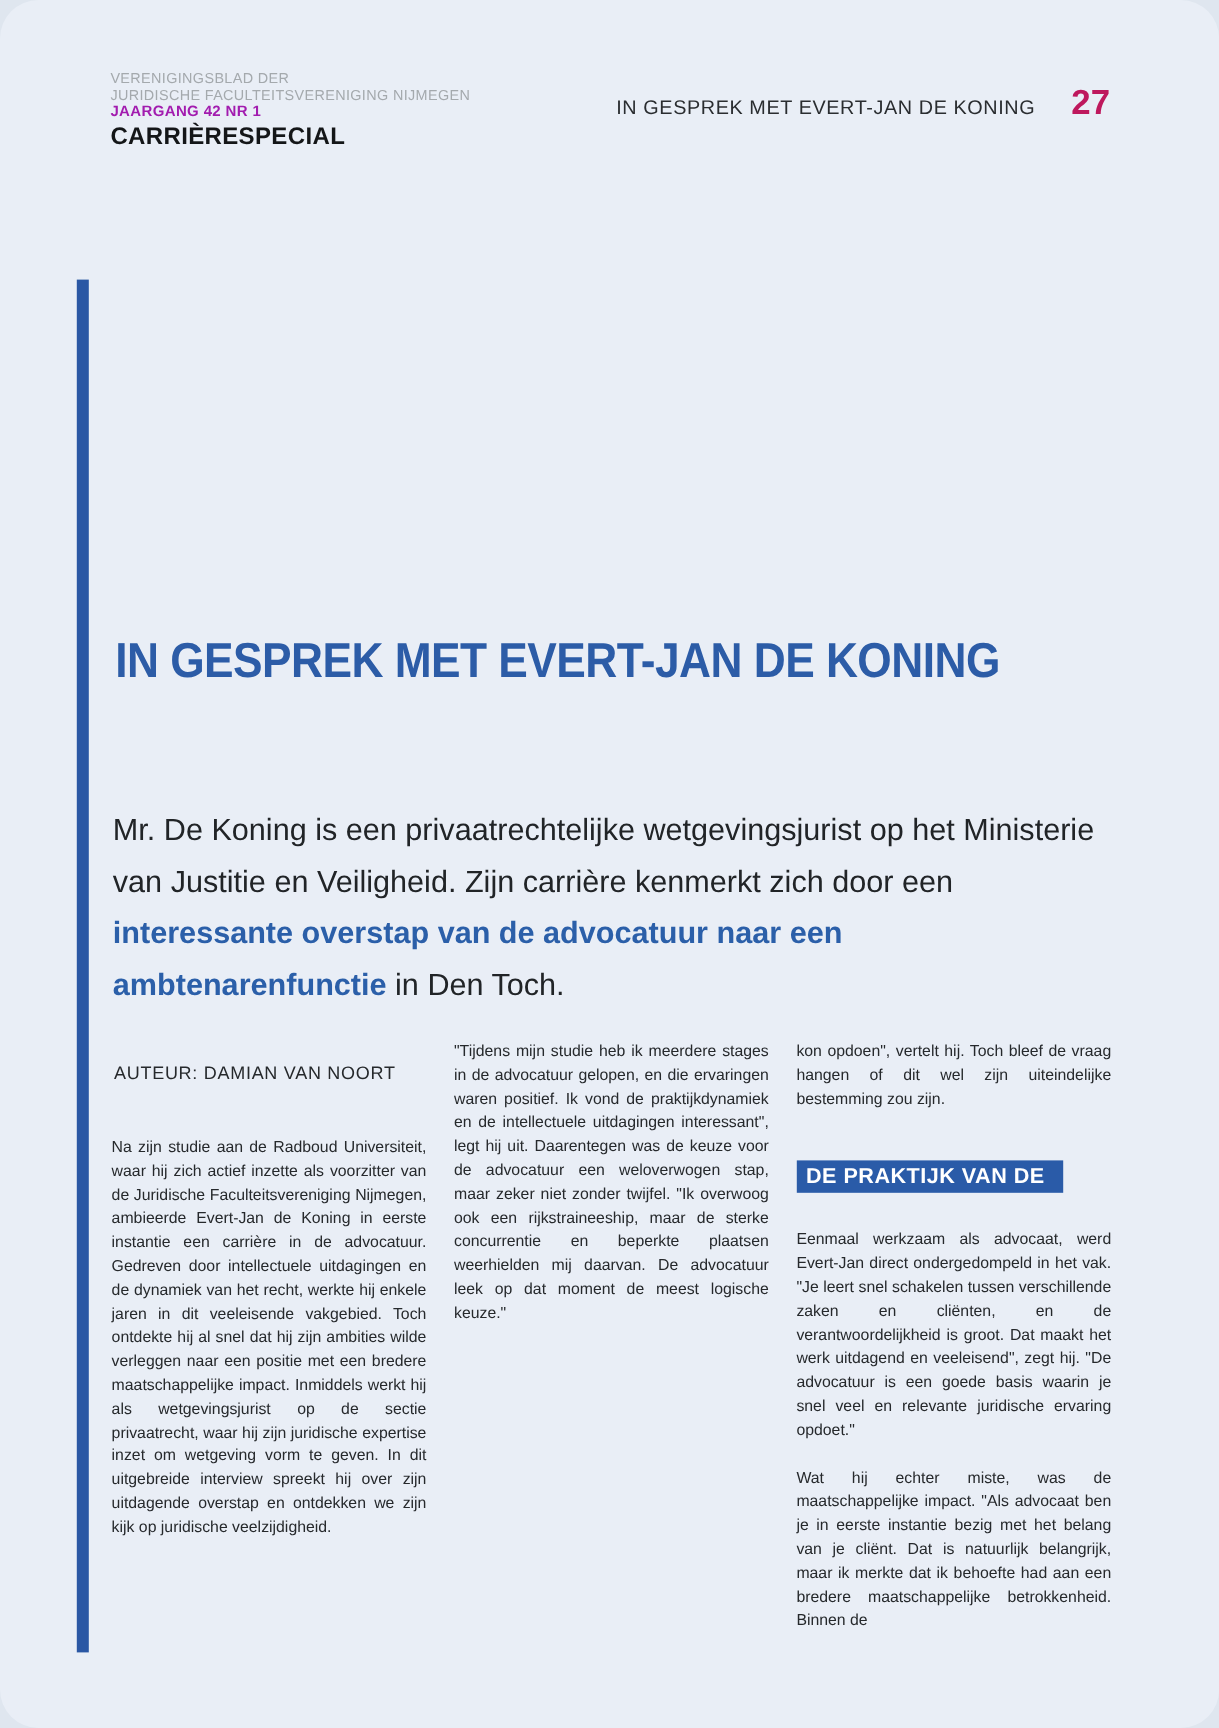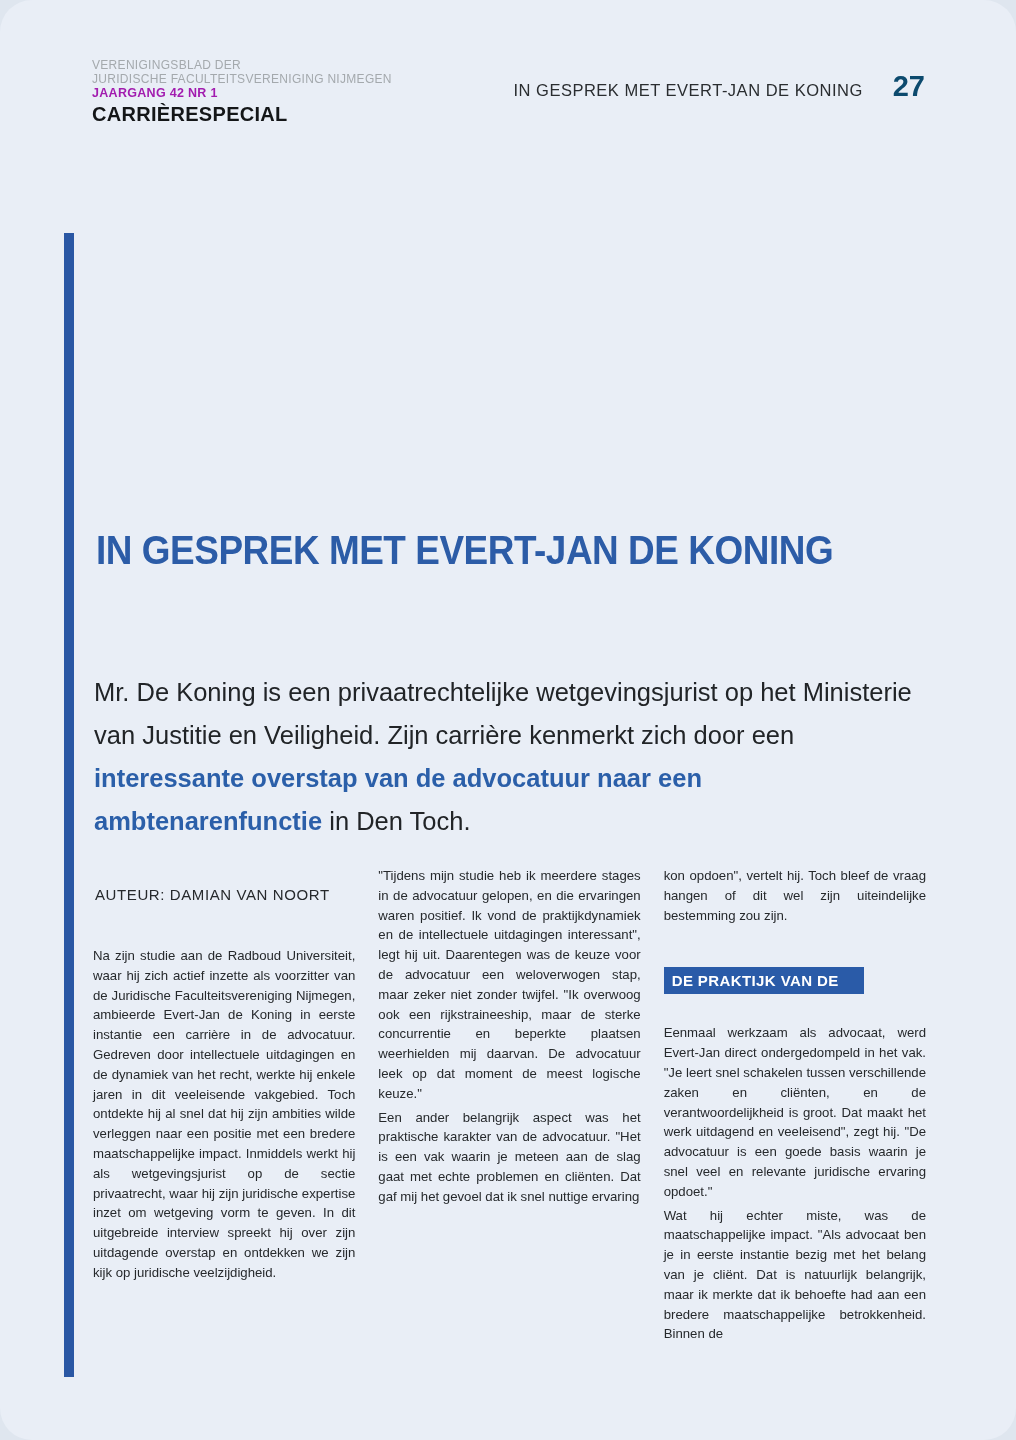--- a/index.html
+++ b/index.html
@@ -27,21 +27,21 @@
   .masthead .special {
     font-size: 20px; line-height: 27px; font-weight: bold; color: #141618; letter-spacing: 0.3px;
   }
 
   
   .header-right {
     position: absolute; top: 70px; right: 91px;
     display: flex; align-items: baseline; gap: 30px;
   }
   .header-right .hr-label { font-size: 16.5px; color: #2a2d30; letter-spacing: 0.5px; }
-  .header-right .hr-pagenum { font-size: 29px; font-weight: bold; color: #0c4a6e; }
+  .header-right .hr-pagenum { font-size: 29px; font-weight: bold; color: #be185d; }
 
   
   .accent-bar {
     position: absolute; left: 64px; top: 233px; width: 10px; height: 1144px;
     background: #2a57a4;
   }
 
   
   .headline { position: absolute; left: 96px; top: 226px; }
   .hl-line {
@@ -70,31 +70,31 @@
   }
   .author-heading {
     font-size: 15px; line-height: 18px; color: #26292c; letter-spacing: 0.6px;
     margin: 20px 0 42px 2px;
   }
   .body-text {
     font-size: 13.2px; line-height: 19.8px; color: #26292c;
     text-align: justify; hyphens: auto; -webkit-hyphens: auto;
   }
   .para { margin: 0; }
-  .para + .para { margin-top: 4px; }
+  .para + .para { margin-top: 20px; }
   .question {
     font-size: 18px; line-height: 24.6px; color: #3568ac;
     margin: 0 0 7px 0;
   }
   .section-chips { margin: 42px 0 26px; }
   .chip-row { line-height: 0; }
   .chip {
     display: inline-block; background: #2a5ba8; color: #ffffff;
-    font-size: 15px; line-height: 21px; font-weight: bold; letter-spacing: 0.4px;
-    padding: 3px 25px 3px 8px; margin-bottom: 3px;
+    font-size: 18px; line-height: 21px; font-weight: bold; letter-spacing: 0.4px;
+    padding: 3px 15px 3px 8px; margin-bottom: 3px;
   }
 </style>
 </head>
 <body>
 
 <div id="page">
 
   <div class="masthead">
     <div class="grey-line">VERENIGINGSBLAD DER</div>
     <div class="grey-line">JURIDISCHE FACULTEITSVERENIGING NIJMEGEN</div>
@@ -115,21 +115,20 @@
 
   <div class="columns">
 
     <div class="column">
       <div class="author-heading">AUTEUR: DAMIAN VAN NOORT</div>
       <p class="body-text para">Na zijn studie aan de Radboud Universiteit, waar hij zich actief inzette als voorzitter van de Juridische Faculteitsvereniging Nijmegen, ambieerde Evert-Jan de Koning in eerste instantie een carrière in de advocatuur. Gedreven door intellectuele uitdagingen en de dynamiek van het recht, werkte hij enkele jaren in dit veeleisende vakgebied. Toch ontdekte hij al snel dat hij zijn ambities wilde verleggen naar een positie met een bredere maatschappelijke impact. Inmiddels werkt hij als wetgevingsjurist op de sectie privaatrecht, waar hij zijn juridische expertise inzet om wetgeving vorm te geven. In dit uitgebreide interview spreekt hij over zijn uitdagende overstap en ontdekken we zijn kijk op juridische veelzijdigheid.</p>
     </div>
 
     <div class="column">
       <p class="body-text para">"Tijdens mijn studie heb ik meerdere stages in de advocatuur gelopen, en die ervaringen waren positief. Ik vond de praktijkdynamiek en de intellectuele uitdagingen interessant", legt hij uit. Daarentegen was de keuze voor de advocatuur een weloverwogen stap, maar zeker niet zonder twijfel. "Ik overwoog ook een rijkstraineeship, maar de sterke concurrentie en beperkte plaatsen weerhielden mij daarvan. De advocatuur leek op dat moment de meest logische keuze."</p>
-      <p class="body-text para">Een ander belangrijk aspect was het praktische karakter van de advocatuur. "Het is een vak waarin je meteen aan de slag gaat met echte problemen en cliënten. Dat gaf mij het gevoel dat ik snel nuttige ervaring</p>
     </div>
 
     <div class="column">
       <p class="body-text para">kon opdoen", vertelt hij. Toch bleef de vraag hangen of dit wel zijn uiteindelijke bestemming zou zijn.</p>
       <div class="section-chips">
         <div class="chip-row"><span class="chip">DE PRAKTIJK VAN DE</span></div>
       </div>
       <p class="body-text para">Eenmaal werkzaam als advocaat, werd Evert-Jan direct ondergedompeld in het vak. "Je leert snel schakelen tussen verschillende zaken en cliënten, en de verantwoordelijkheid is groot. Dat maakt het werk uitdagend en veeleisend", zegt hij. "De advocatuur is een goede basis waarin je snel veel en relevante juridische ervaring opdoet."</p>
       <p class="body-text para">Wat hij echter miste, was de maatschappelijke impact. "Als advocaat ben je in eerste instantie bezig met het belang van je cliënt. Dat is natuurlijk belangrijk, maar ik merkte dat ik behoefte had aan een bredere maatschappelijke betrokkenheid. Binnen de</p>
     </div>

